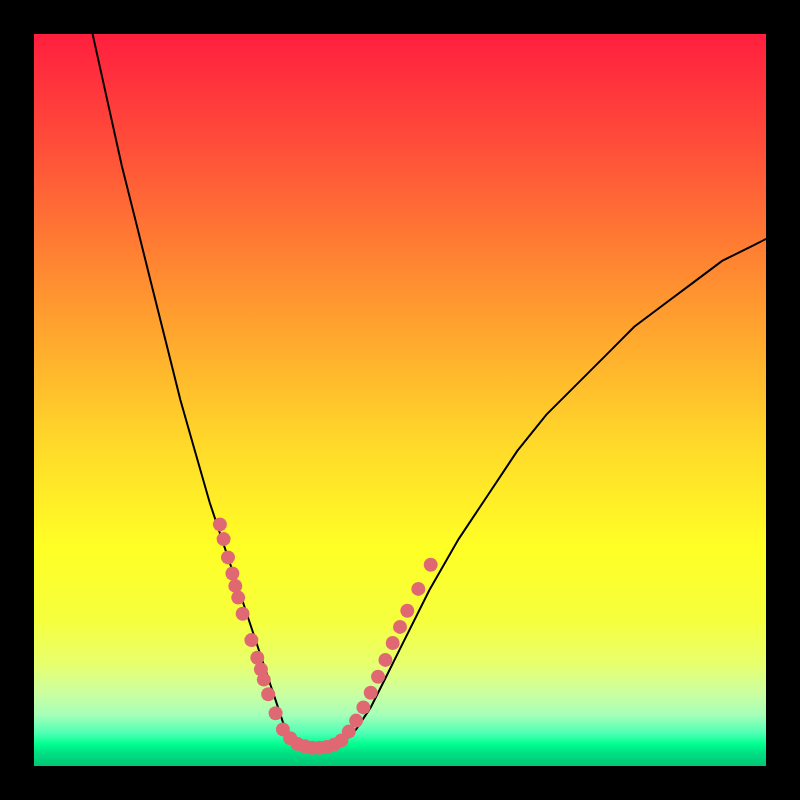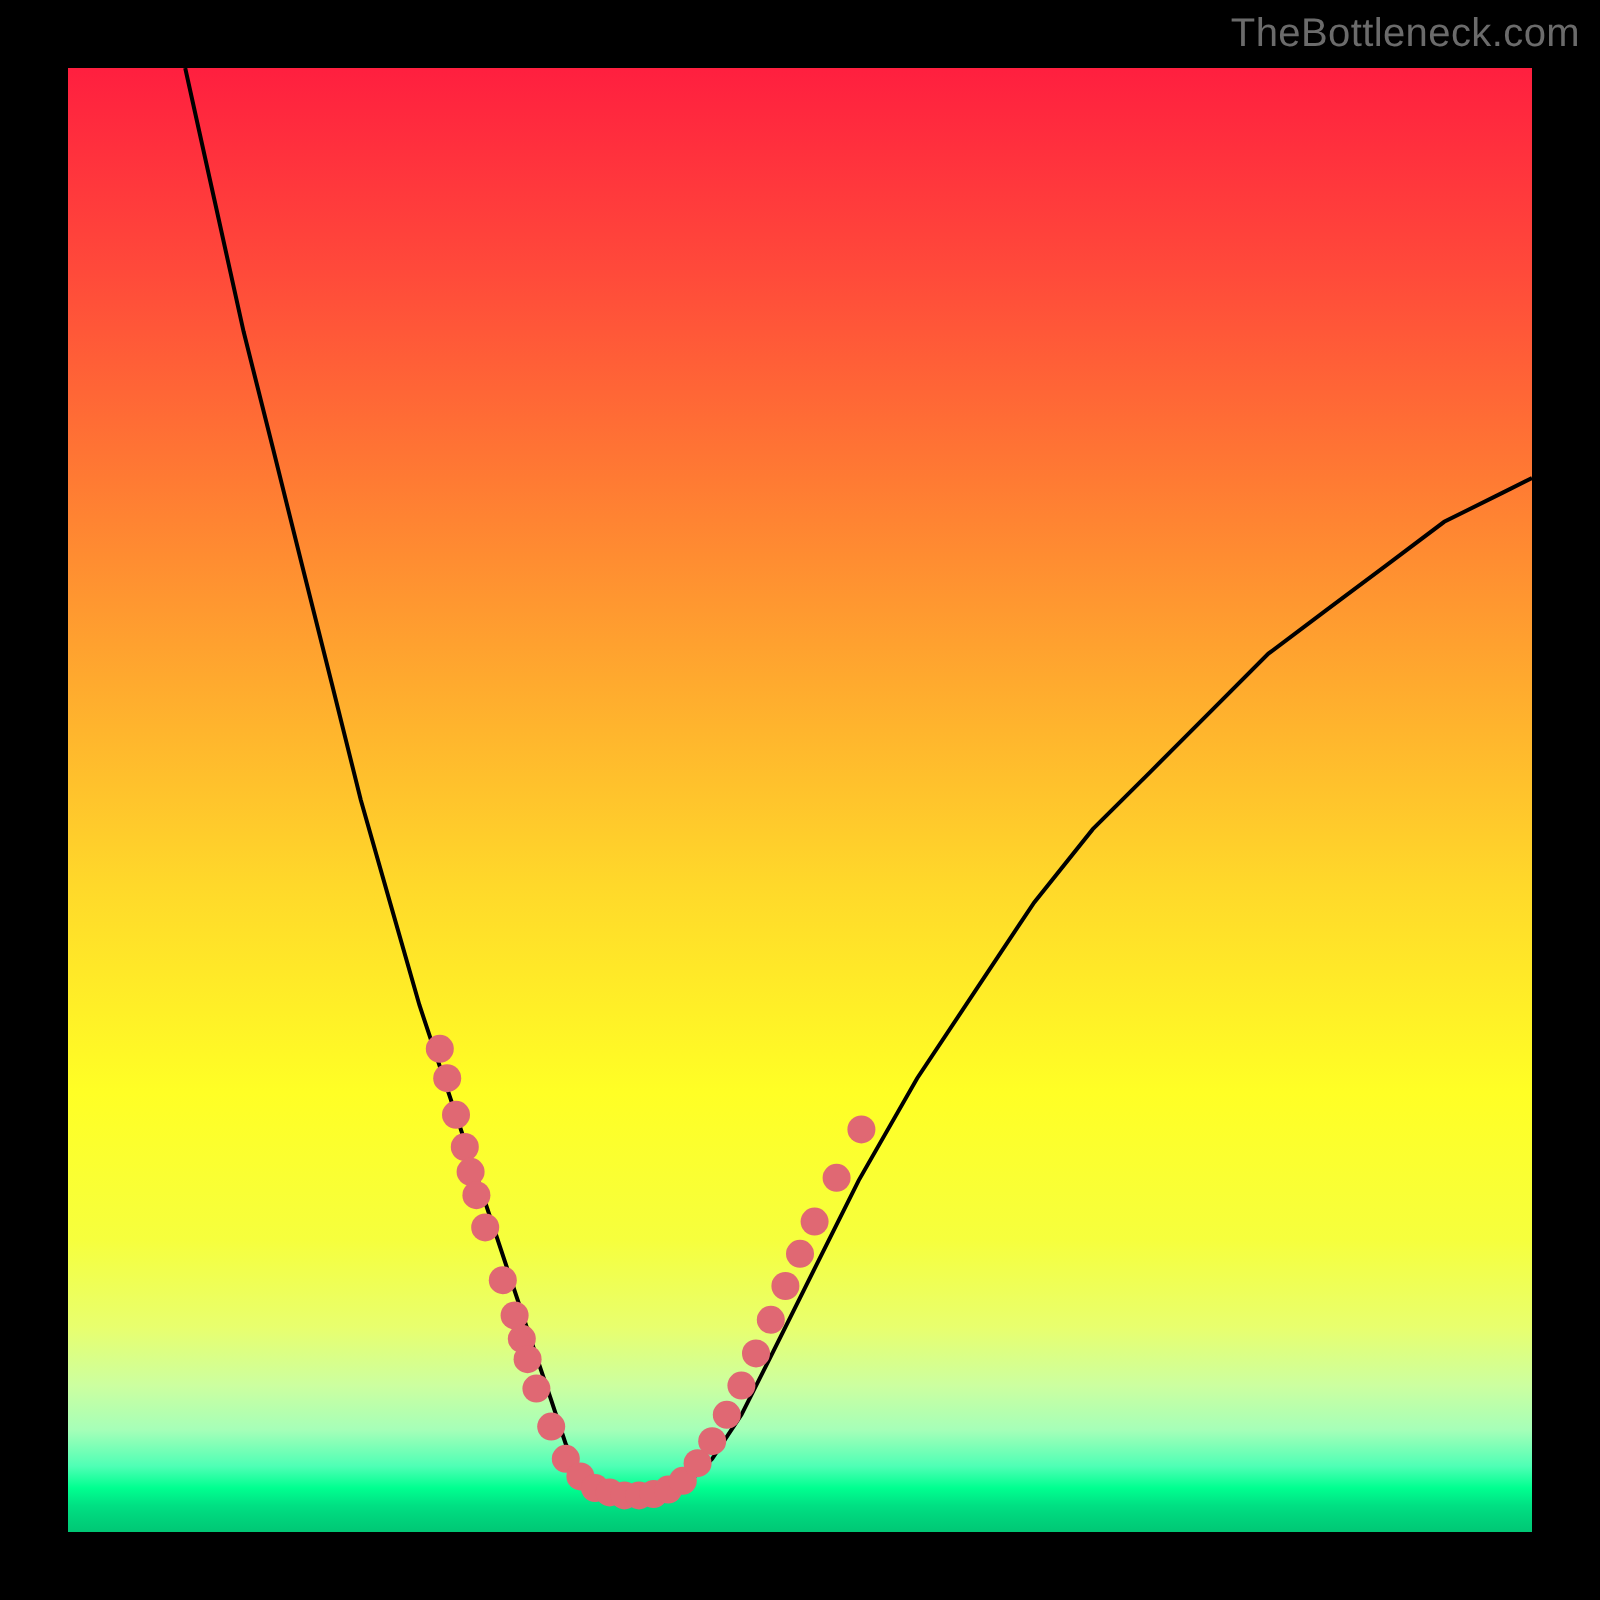--- a/index.html
+++ b/index.html
@@ -69,21 +69,20 @@
   }
   .dot {
     fill: #e06873;
     stroke: none;
   }
 </style>
 </head>
 <body>
 
 <div class="frame">
-  <div class="watermark">TheBottleneck.com</div>
 
   <div class="plot">
     <svg class="overlay" viewBox="0 0 732 732" preserveAspectRatio="none">
       <path id="curve-path" class="curve" d="M58.6 0.0 L73.2 65.9 L87.8 131.8 L102.5 190.3 L117.1 248.9 L131.8 307.4 L146.4 366.0 L161.0 417.2 L175.7 468.5 L190.3 512.4 L205.0 556.3 L219.6 600.2 L226.9 622.2 L234.2 644.2 L241.6 666.1 L248.9 688.1 L256.2 702.7 L263.5 710.0 L278.2 713.7 L292.8 713.7 L307.4 710.0 L322.1 695.4 L336.7 673.4 L351.4 644.2 L366.0 614.9 L395.3 556.3 L424.6 505.1 L453.8 461.2 L483.1 417.2 L512.4 380.6 L541.7 351.4 L571.0 322.1 L600.2 292.8 L629.5 270.8 L658.8 248.9 L688.1 226.9 L717.4 212.3 L732.0 205.0"></path>
       <g id="dots">
           <circle cx="185.9" cy="490.4" r="7" class="dot" fill="#e06873"></circle>
           <circle cx="189.6" cy="505.1" r="7" class="dot" fill="#e06873"></circle>
           <circle cx="194.0" cy="523.4" r="7" class="dot" fill="#e06873"></circle>
           <circle cx="198.4" cy="539.5" r="7" class="dot" fill="#e06873"></circle>
           <circle cx="201.3" cy="551.9" r="7" class="dot" fill="#e06873"></circle>

